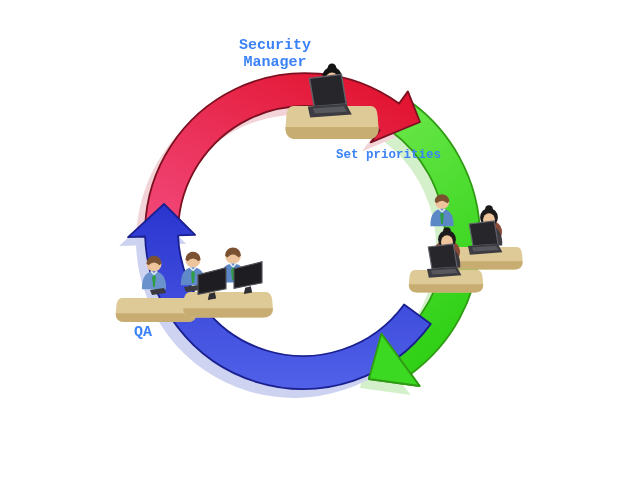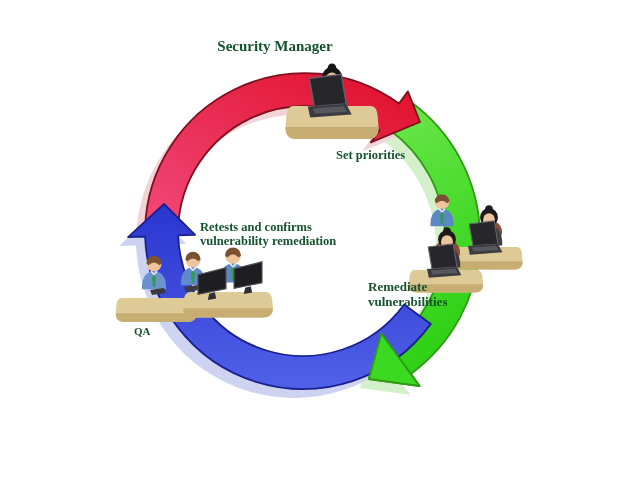--- a/index.html
+++ b/index.html
@@ -1,24 +1,24 @@
 <!DOCTYPE html>
 <html><head>
 <meta charset="utf-8">
 <style>
   html,body{margin:0;padding:0;background:#ffffff;}
   #stage{position:relative;width:640px;height:480px;background:#ffffff;overflow:hidden;
-         font-family:Liberation Serif, serif;color:#14532d;}
+         font-family:Liberation Mono, monospace;color:#3b82f6;}
   #cycle-svg{position:absolute;left:0;top:0;}
   .lbl{position:absolute;white-space:pre-line;font-weight:600;line-height:1.12;}
   #lbl-security-manager{left:205px;top:38px;width:140px;text-align:center;font-size:15px;}
   #lbl-set-priorities{left:336px;top:148px;font-size:12.5px;}
   #lbl-development{left:467px;top:273px;font-size:15px;}
   #lbl-remediate{left:368px;top:280px;font-size:13px;}
-  #lbl-qa{left:134px;top:325px;font-size:11px;}
+  #lbl-qa{left:134px;top:325px;font-size:15px;}
   #lbl-retests{left:200px;top:220px;font-size:12.5px;}
 </style>
 </head>
 <body>
 
 <div id="stage">
 
   <svg id="cycle-svg" width="640" height="480" viewBox="0 0 640 480">
     <defs>
       <linearGradient id="redGrad" x1="0" y1="1" x2="1" y2="0">
@@ -103,18 +103,14 @@
       <use href="#desk" transform="translate(228,292) scale(1.45,1.7)"></use>
       <polygon points="150,290 164,288 166,293 152,295" fill="#3a3a40"></polygon>
       <polygon points="184,287 198,285 200,290 186,292" fill="#3a3a40"></polygon>
       <use href="#monitor" transform="translate(198,272) scale(1.4)"></use>
       <use href="#monitor" transform="translate(234,266) scale(1.4)"></use>
     </g>
   </svg>
 
   <div class="lbl" id="lbl-security-manager">Security Manager</div>
   <div class="lbl" id="lbl-set-priorities">Set priorities</div>
-  <div class="lbl" id="lbl-remediate">Remediate
-vulnerabilities</div>
   <div class="lbl" id="lbl-qa">QA</div>
-  <div class="lbl" id="lbl-retests">Retests and confirms
-vulnerability remediation</div>
 </div>
 
 </body></html>

